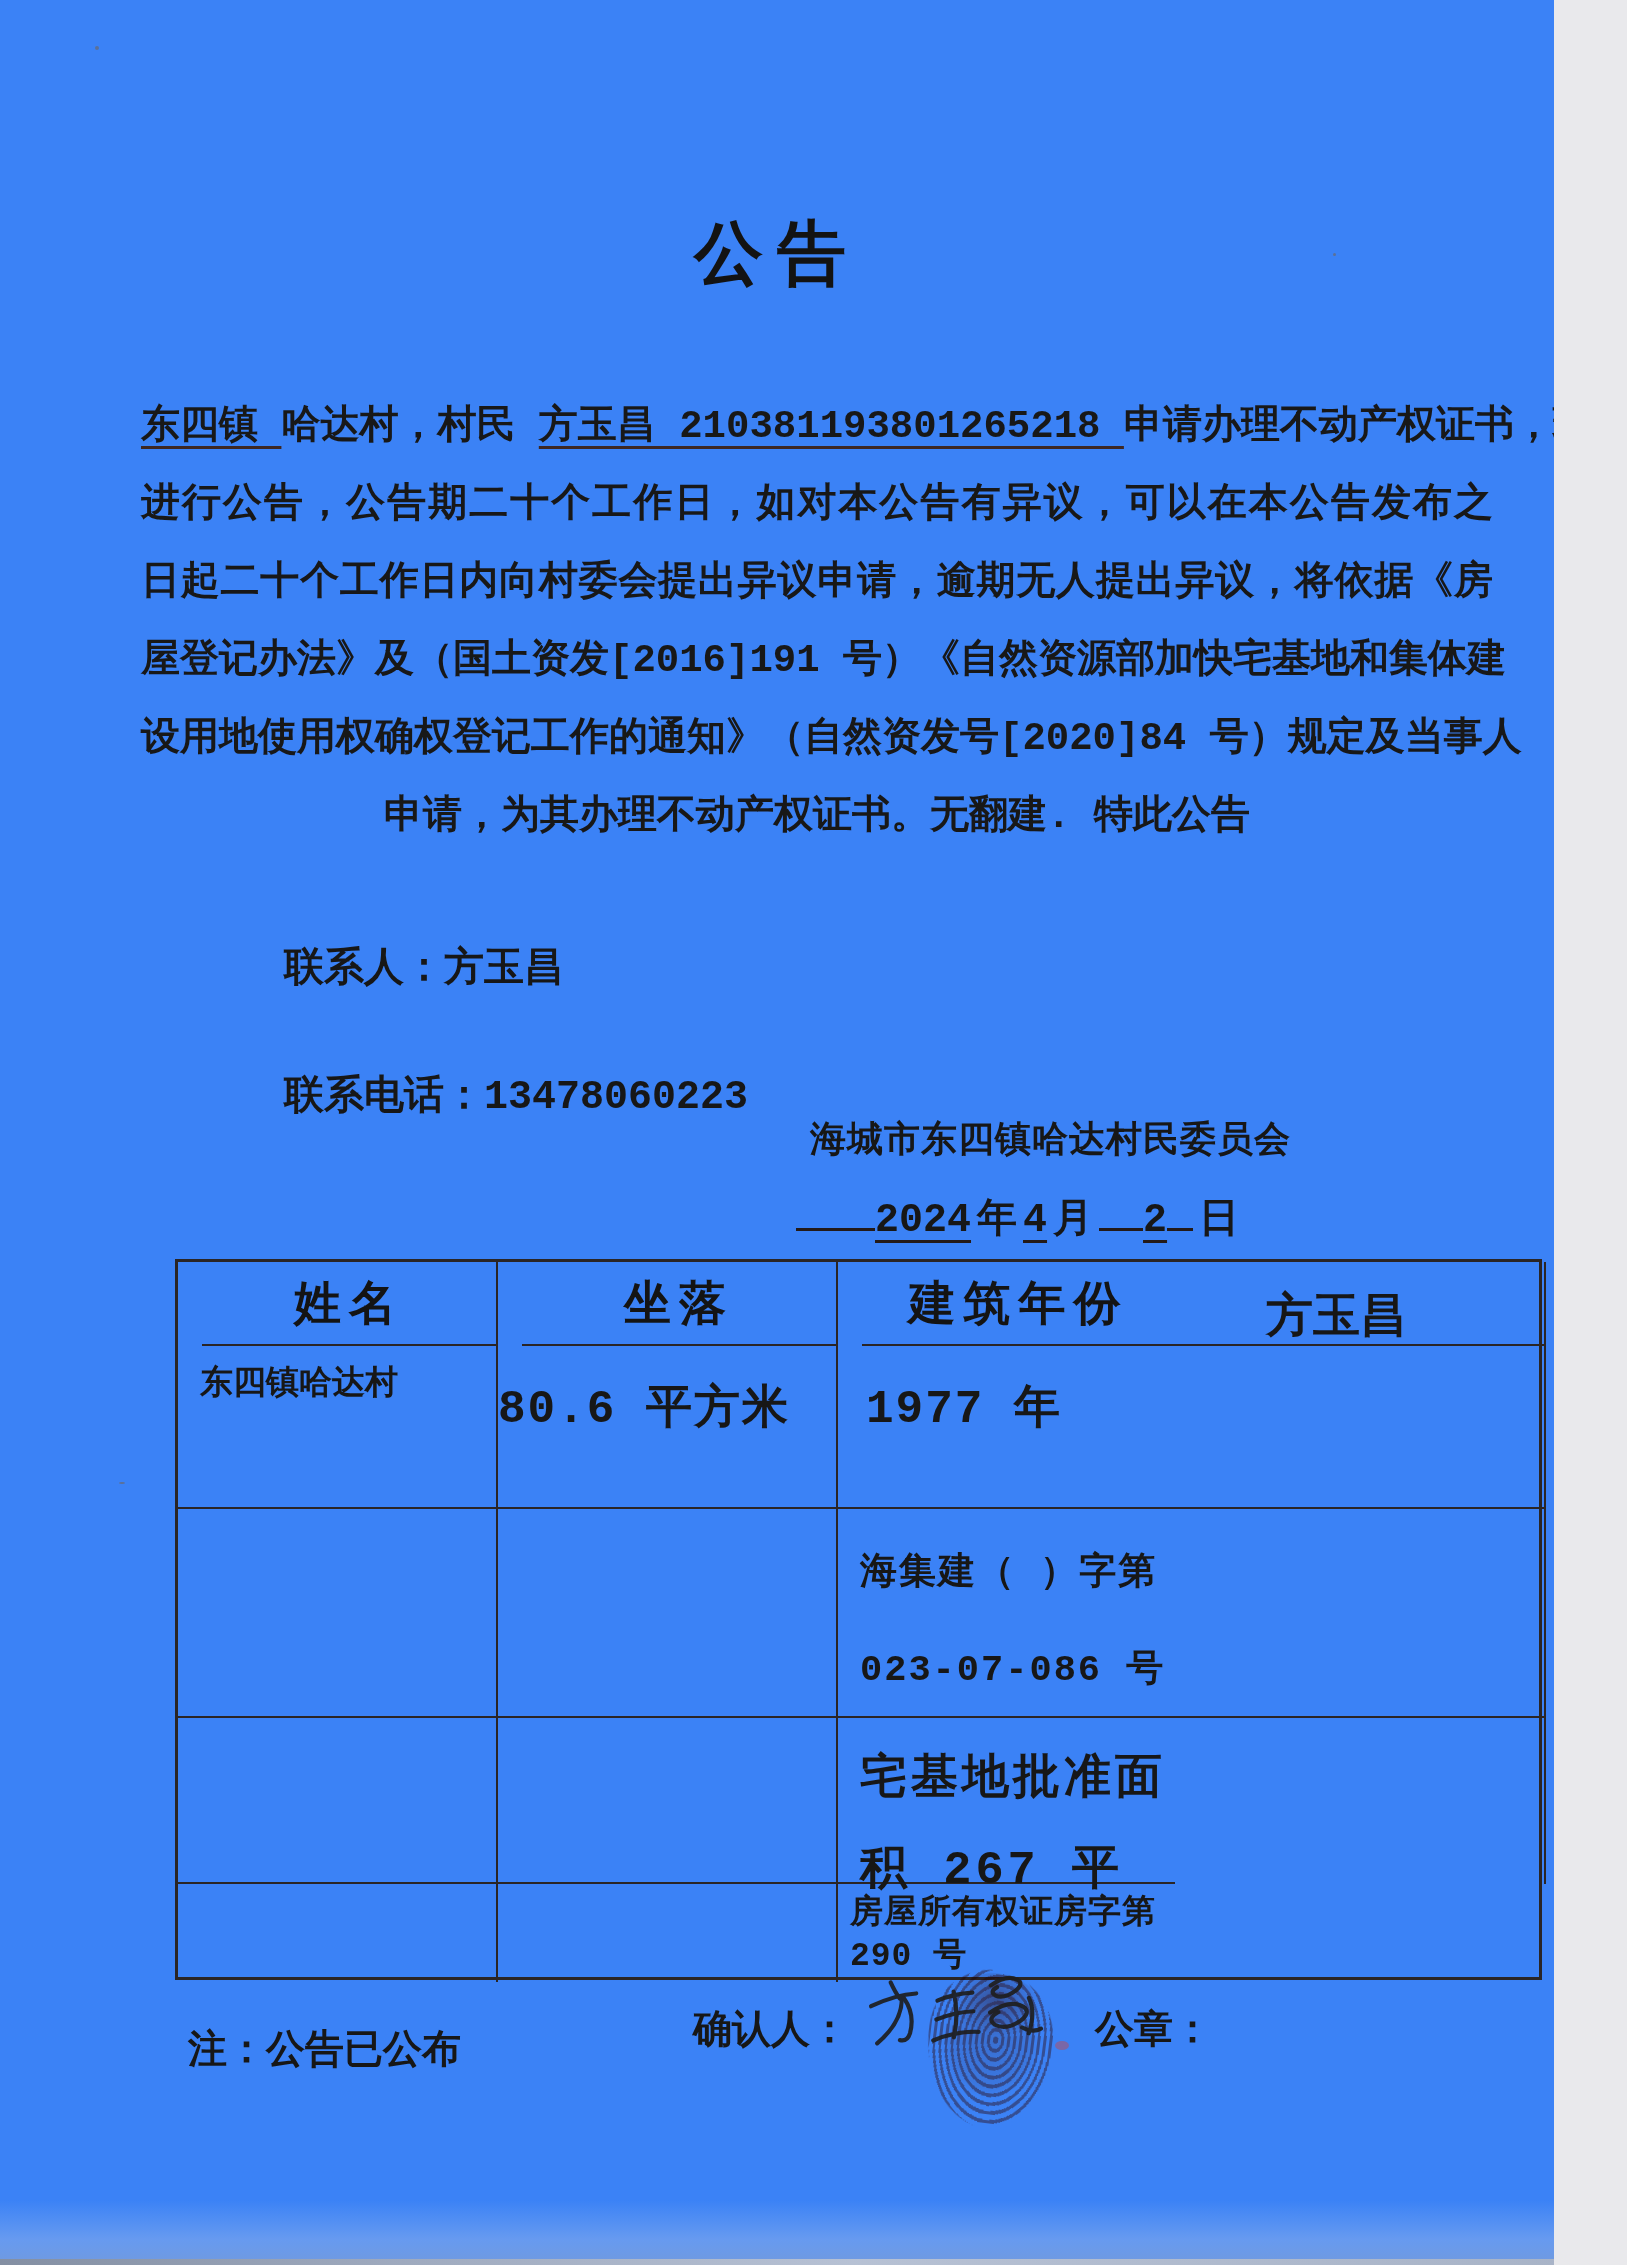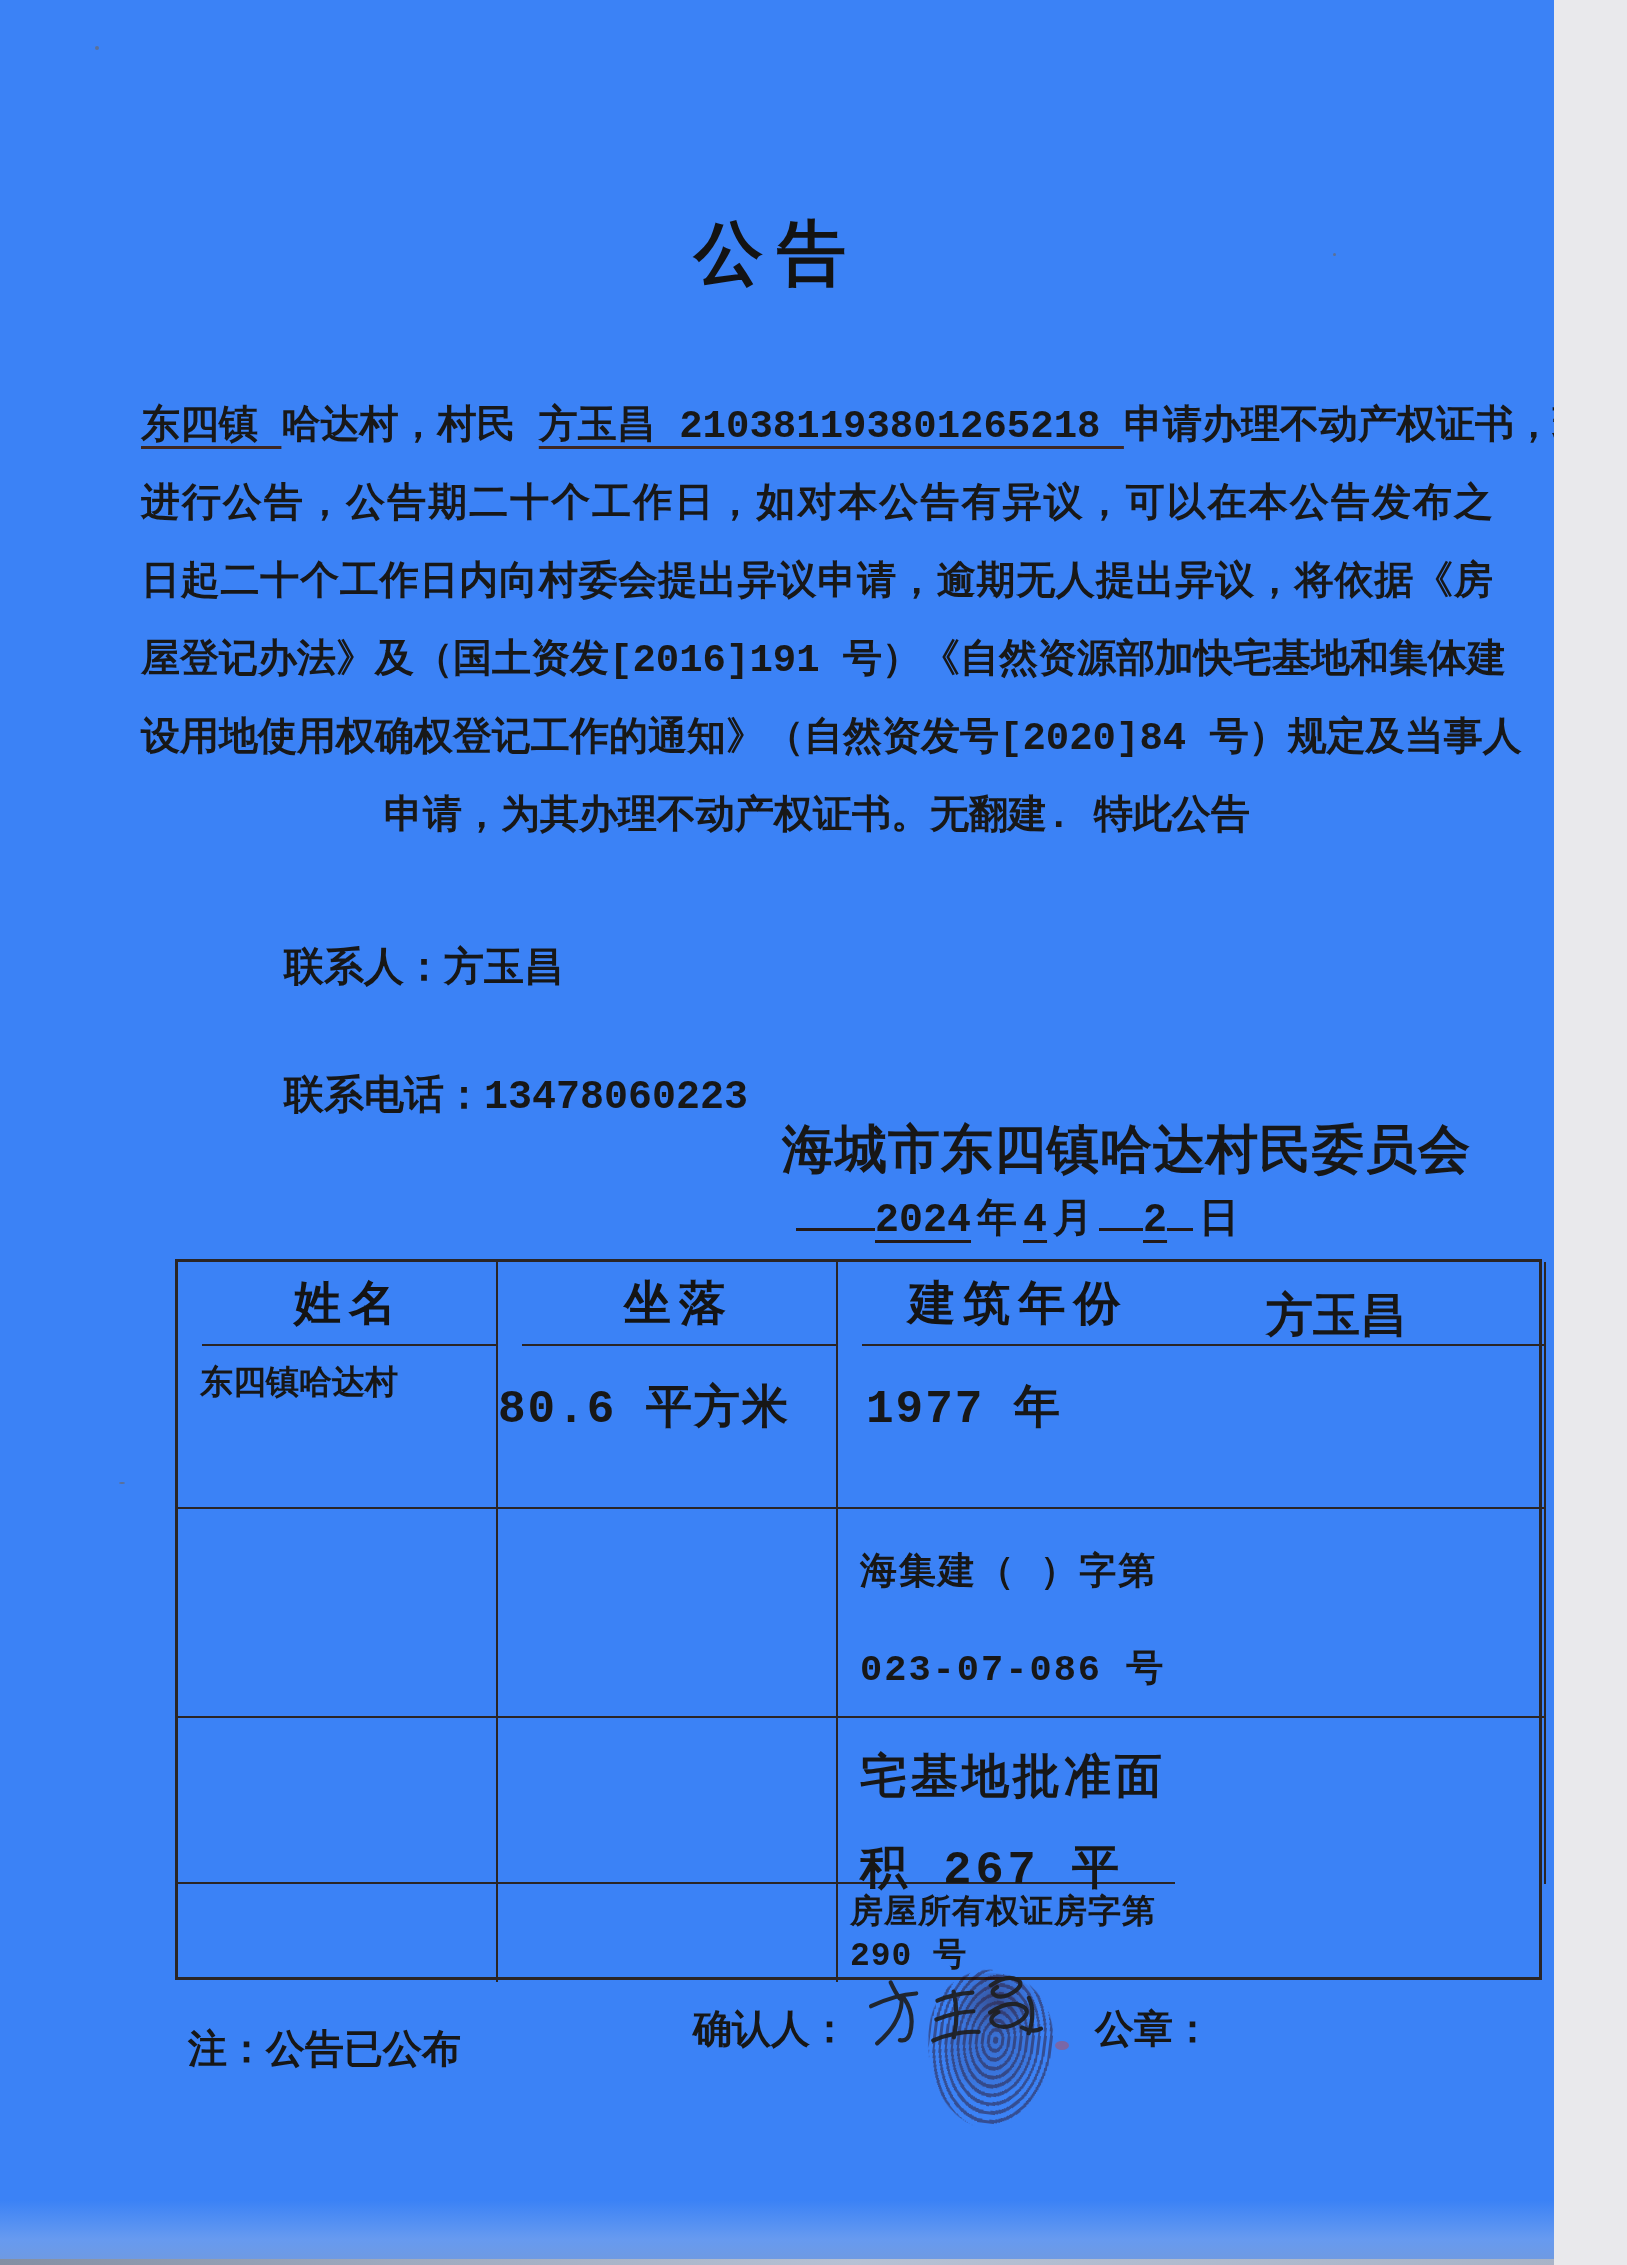--- a/index.html
+++ b/index.html
@@ -18,21 +18,21 @@
   .pline{
     height:78px;line-height:78px;font-size:39px;font-weight:600;color:#181818;
     text-align:justify;text-align-last:justify;white-space:nowrap;
   }
   .pline.center{text-align:center;text-align-last:center;}
   .ut{ text-decoration:underline;text-decoration-thickness:3px;text-underline-offset:9px;text-decoration-color:#3d2723; }
   
   .contact-person{position:absolute;left:284px;top:939px;font-size:40px;font-weight:600;}
   .contact-phone{position:absolute;left:284px;top:1067px;font-size:40px;font-weight:600;}
   
-  .committee{position:absolute;left:782px;top:1115px;font-size:52px;font-weight:600;letter-spacing:1px;}
+  .committee{position:absolute;left:810px;top:1115px;font-size:36px;font-weight:600;letter-spacing:1px;}
   .dateline{position:absolute;left:796px;top:1186px;font-size:40px;font-weight:600;white-space:nowrap;}
   .dateline .db{display:inline-block;border-bottom:3px solid #241a18;height:42px;vertical-align:baseline;}
   .dateline .un{text-decoration:underline;text-decoration-thickness:3px;text-underline-offset:9px;text-decoration-color:#241a18;}
   .dateline .unit{margin:0 6px;}
   
   .anntable{
     position:absolute;left:175px;top:1259px;width:1367px;height:721px;
     display:grid;grid-template-columns:320px 340px 337px 371px;
     grid-template-rows:84px 163px 209px 166px 98px;
     border:3px solid #2a2525;box-sizing:border-box;background:transparent;z-index:1;

